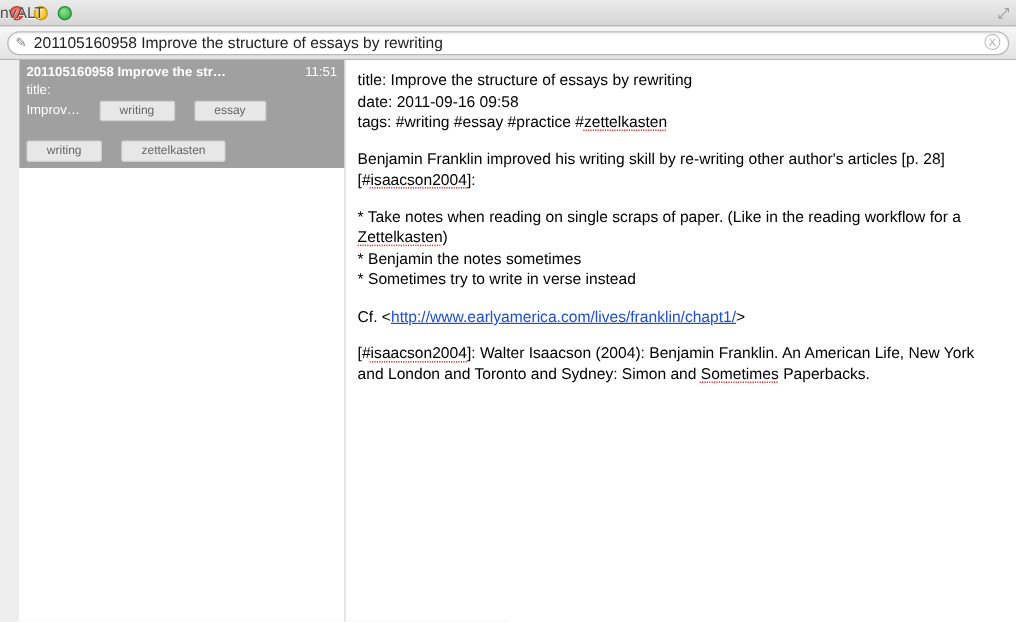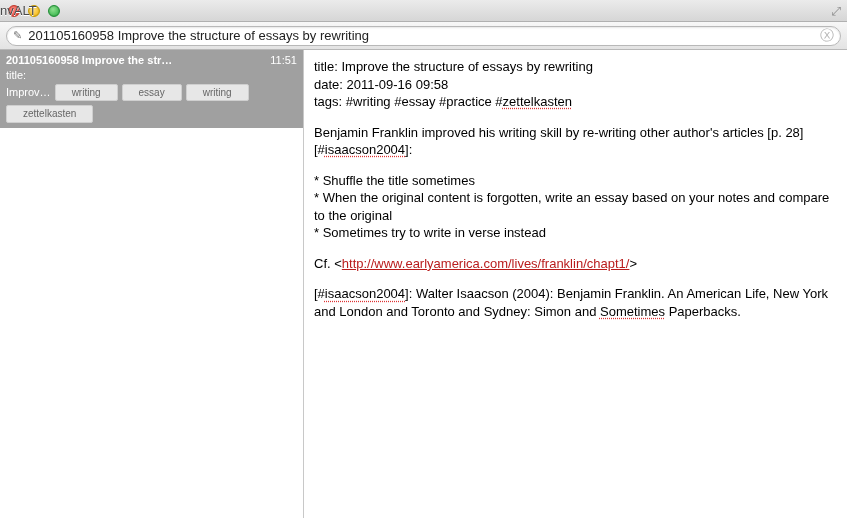--- a/index.html
+++ b/index.html
@@ -65,43 +65,44 @@
       flex: 1; border: none; outline: none;
       font-size: 13px; color: #222;
       background: transparent;
     }
     .clear-icon { color: #b5b5b5; font-size: 14px; cursor: pointer; }
     .main {
       display: flex;
       height: calc(518px - 22px - 28px);
     }
     .sidebar {
-      width: 304px;
+      width: 272px;
       background: #fff;
       border-right: 1px solid #c8c8c8;
       overflow: hidden;
       display: flex;
       flex-direction: column;
+      margin-left: 16px;
     }
     .note-row {
       background: #a0a0a0;
       color: #fff;
       padding: 3px 6px 5px 6px;
       font-size: 11px;
       line-height: 1.35;
     }
     .note-row-top {
       display: flex; justify-content: space-between; align-items: baseline;
       font-weight: bold;
     }
     .note-row-title { white-space: nowrap; overflow: hidden; text-overflow: ellipsis; max-width: 200px;}
     .note-row-time { font-weight: normal; font-size: 11px; padding-left:4px;}
     .note-row-sub {
       font-size: 11px; margin-top: 1px;
-      display: flex; align-items: center; gap: 4px; flex-wrap: wrap;
+      display: flex; align-items: center; gap: 16px; flex-wrap: wrap;
     }
     .note-row-preview { 
       white-space: nowrap; overflow: hidden; text-overflow: ellipsis; 
       max-width: 52px; display:inline-block;
     }
     .tag-pill {
       background: #e7e7e7; color: #666;
       font-size: 10px; padding: 1px 16px;
       border-radius: 2px; border: 1px solid #cfcfcf;
     }
@@ -110,21 +111,21 @@
       flex: 1;
       background: #fff;
       padding: 8px 10px;
       font-size: 13px;
       color: #000;
       line-height: 1.35;
       overflow: auto;
     }
     .content p { margin-bottom: 0; }
     .spell { text-decoration: underline dotted #d33; text-underline-offset: 2px;}
-    a.link { color: #b91c1c; text-decoration: underline; }
+    a.link { color: #1d4ed8; text-decoration: underline; }
     .para-gap { height: 13px; }
   </style>
 </head>
 <body>
 
 <div class="titlebar">
   <div class="traffic-lights">
     <div class="tl tl-close"></div>
     <div class="tl tl-min"></div>
     <div class="tl tl-zoom"></div>
@@ -161,22 +162,22 @@
     <div class="sidebar-fill"></div>
   </div>
 
   <div class="content">
     <p>title: Improve the structure of essays by rewriting</p>
     <p>date: 2011-09-16 09:58</p>
     <p><span>tags: #writing #essay #practice #</span><span class="spell">zettelkasten</span></p>
     <div class="para-gap"></div>
     <p><span>Benjamin Franklin improved his writing skill by re-writing other author's articles [p. 28][#</span><span class="spell">isaacson2004</span><span>]:</span></p>
     <div class="para-gap"></div>
-    <p>* Shuffle the title sometimes</p>
-    <p>* When the original content is forgotten, write an essay based on your notes and compare to the original</p>
+    <p><span>* Take notes when reading on single scraps of paper. (Like in the reading workflow for a </span><span class="spell">Zettelkasten</span><span>)</span></p>
+    <p>* Benjamin the notes sometimes</p>
     <p>* Sometimes try to write in verse instead</p>
     <div class="para-gap"></div>
     <p><span>Cf. &lt;</span><a class="link" href="#">http://www.earlyamerica.com/lives/franklin/chapt1/</a><span>&gt;</span></p>
     <div class="para-gap"></div>
     <p><span>[#</span><span class="spell">isaacson2004</span><span>]: Walter Isaacson (2004):  Benjamin Franklin. An American Life, New York and London and Toronto and Sydney: Simon and </span><span class="spell">Sometimes</span><span> Paperbacks.</span></p>
   </div>
 
 </div>
 
 </body></html>

